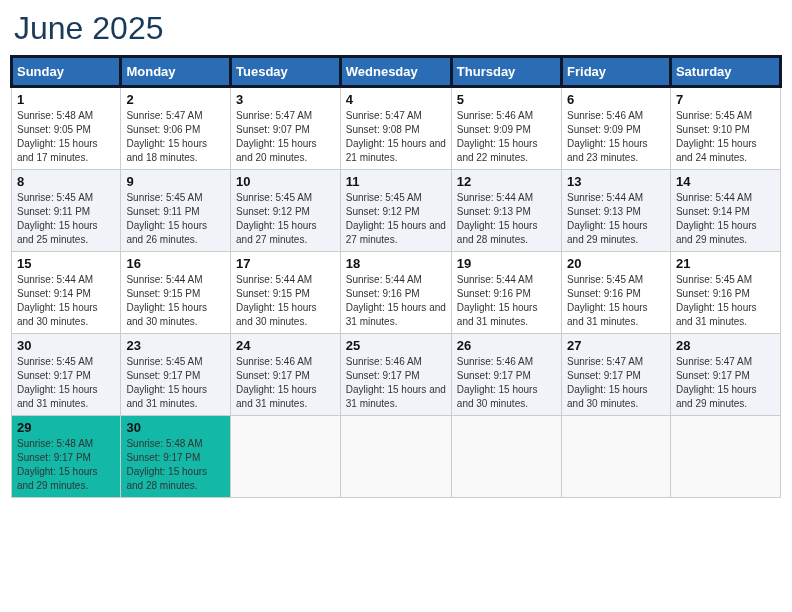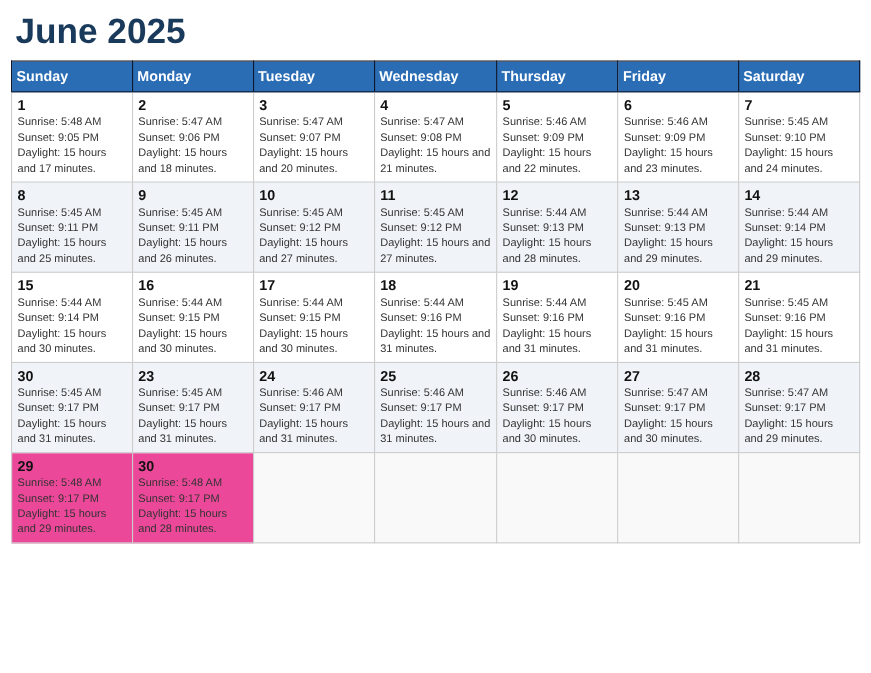--- a/index.html
+++ b/index.html
@@ -37,41 +37,41 @@
       width: 24px;
       height: 32px;
       margin-left: 2px;
       display: inline-block;
     }
     .title-area {
       text-align: right;
     }
     .month-title {
       font-size: 32px;
-      font-weight: bold;
+      font-weight: normal;
       color: #1a3a5c;
     }
     .location-title {
       font-size: 15px;
       color: #333;
       margin-top: 2px;
     }
     .calendar {
       width: 100%;
       border-collapse: collapse;
       font-size: 11px;
     }
     .calendar th {
       background: #2a6db5;
       color: #fff;
       padding: 6px 4px;
       font-size: 13px;
       font-weight: bold;
       text-align: left;
-      border: 1px solid #0f172a;
+      border: 3px solid #0f172a;
     }
     .calendar td {
       border: 1px solid #ccc;
       padding: 4px 5px;
       vertical-align: top;
       width: 113px;
       min-height: 70px;
       background: #fff;
     }
     .calendar tr:nth-child(even) td {
@@ -86,21 +86,21 @@
     }
     .day-info {
       font-size: 10px;
       color: #333;
       line-height: 1.4;
     }
     .empty-cell {
       background: #f9f9f9 !important;
     }
     .last-row td {
-      background: #ec4899;
+      background: #14b8a6;
     }
   </style>
 </head>
 <body>
 
 <div class="header-area">
   <div class="title-area">
     <div class="month-title">June 2025</div>
   </div>
 </div>

